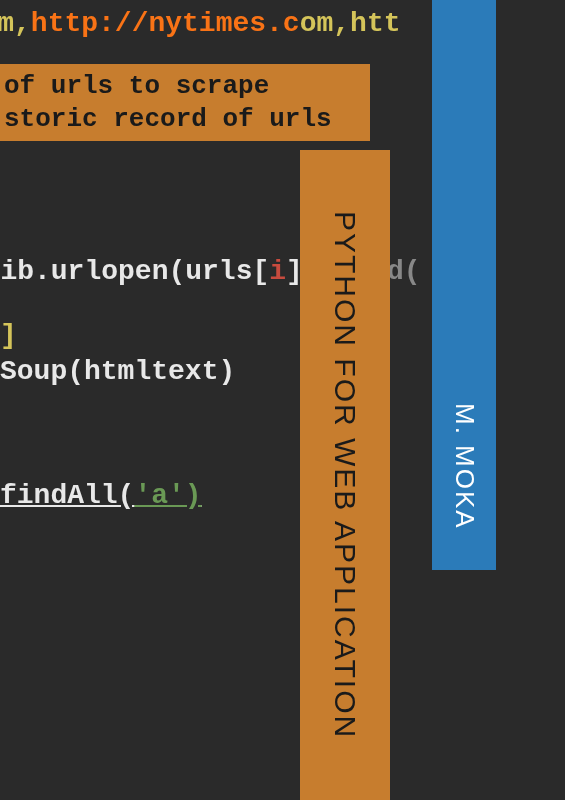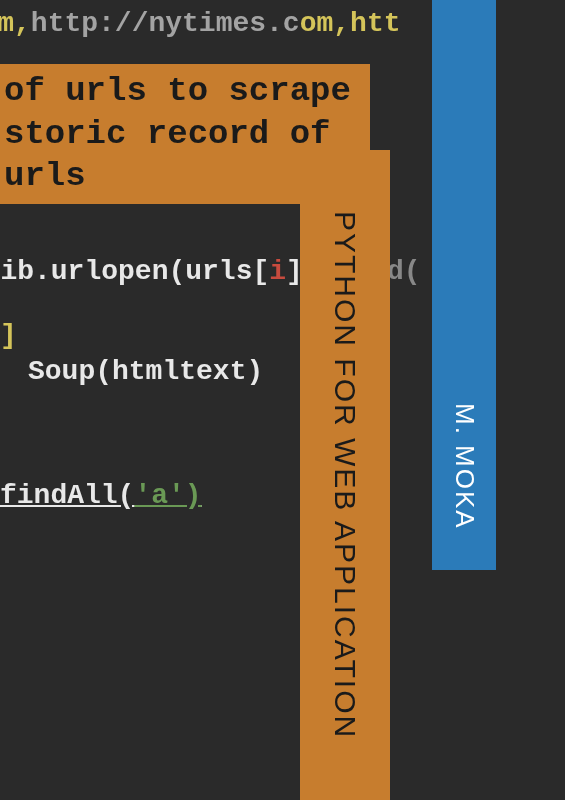--- a/index.html
+++ b/index.html
@@ -15,38 +15,38 @@
     position: absolute;
     top: 0; left: 0; right: 0; bottom: 0;
     padding: 0;
     color: #e8e8e8;
     font-size: 28px;
     font-weight: bold;
     line-height: 1.4;
   }
   .line1 { position: absolute; top: 4px; left: -70px; width: 700px; white-space: nowrap; }
   .line1 .y { color: #d4c45a; }
-  .line1 .b { color: #a3a3a3; }
+  .line1 .b { color: #f97316; }
   .orange-box {
     position: absolute;
     top: 64px; left: 0;
     width: 370px;
     background: #c77d2e;
     color: #1a1a1a;
-    font-size: 34px;
+    font-size: 26px;
     font-weight: bold;
     padding: 6px 0 6px 4px;
     line-height: 1.25;
   }
   .code-line { position: absolute; font-size: 28px; font-weight: bold; color: #e8e8e8; }
   .l-urllib { top: 252px; left: -50px; white-space: nowrap; }
   .l-urllib .r { color: #c74b3e; }
   .l-urllib .d { color: #888; }
   .l-bracket { top: 316px; left: 0; color: #d4c45a; }
-  .l-soup { top: 352px; left: 0; padding-left: 28px; }
+  .l-soup { top: 352px; left: 0; }
   .l-findall { top: 476px; left: 0; text-decoration: underline; }
   .l-findall .g { color: #6a9955; text-decoration: underline; }
   .orange-bar {
     position: absolute;
     top: 150px;
     left: 300px;
     width: 90px;
     height: 650px;
     background: #c77d2e;
     display: flex;

